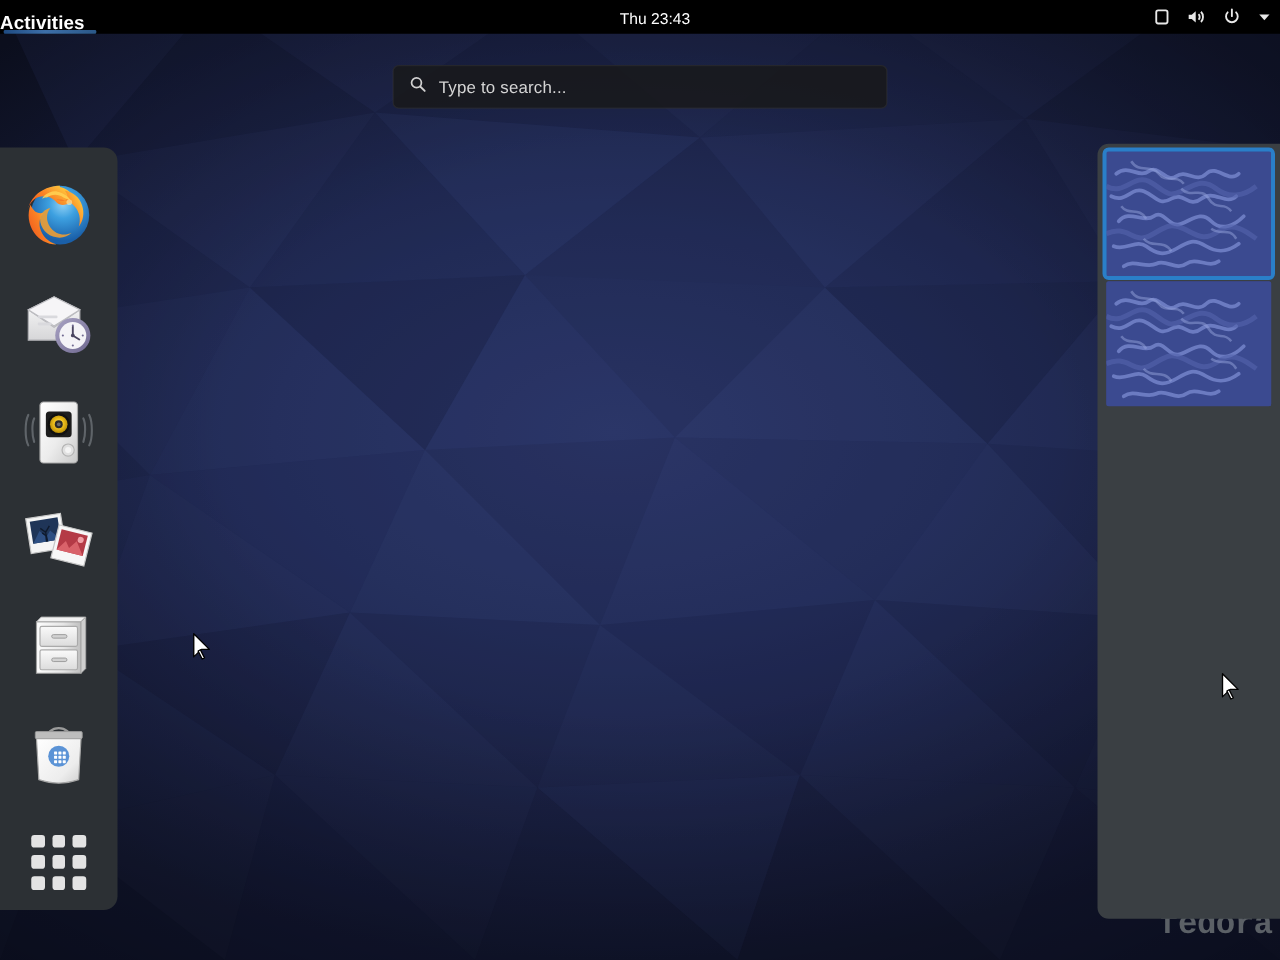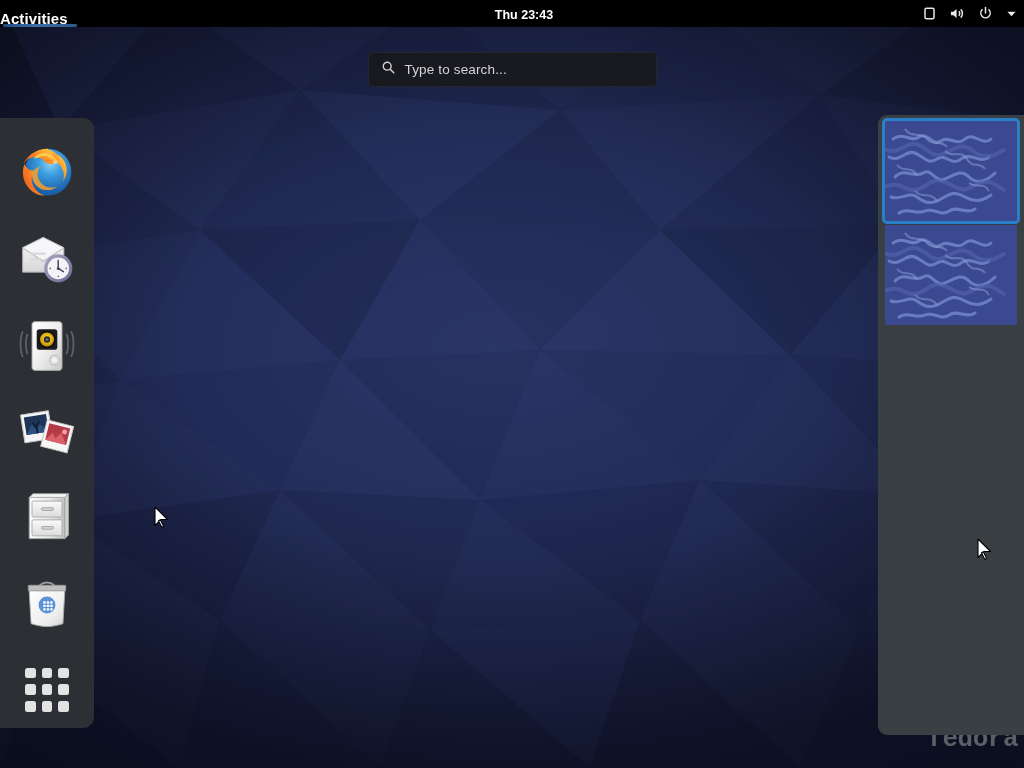--- a/index.html
+++ b/index.html
@@ -43,41 +43,41 @@
     cursor:pointer;
   }
   .activities::after {
     content:""; position:absolute; left:3px; right:3px; bottom:0; height:3px;
     background:linear-gradient(90deg,#1f4b82 0%,#3d6fa8 45%,#2b5888 100%);
     border-radius:1px;
   }
   .clock {
     position:absolute; left:0; right:0; top:0; height:30px;
     display:flex; align-items:center; justify-content:center;
-    color:#fff; font-size:12.5px; font-weight:bold;
+    color:#fff; font-size:12.5px; font-weight:normal;
     pointer-events:none;
     margin-left:24px;
   }
   .clock span { pointer-events:auto; cursor:pointer; }
   .sysarea {
     position:absolute; right:6px; top:0; height:27px;
     display:flex; align-items:center; gap:12px;
     cursor:pointer;
   }
   .sysarea svg { display:block; }
   .ic { fill:none; stroke:#e8e8e8; stroke-width:1.6; }
   .icf { fill:#e8e8e8; }
 
   
   .searchwrap {
     position:absolute; top:52px; left:0; width:1024px;
     display:flex; justify-content:center; z-index:30;
   }
   .searchbox {
-    width:289px; height:35px;
+    width:396px; height:35px;
     background:rgba(24,24,24,.82);
     border:1px solid rgba(255,255,255,.06);
     border-radius:5px;
     display:flex; align-items:center;
     padding:0 12px; gap:9px;
     cursor:text;
   }
   .searchbox .mag { flex:0 0 auto; }
   .searchbox .ph {
     color:#d4d4d4; font-size:13.5px; letter-spacing:.15px;

